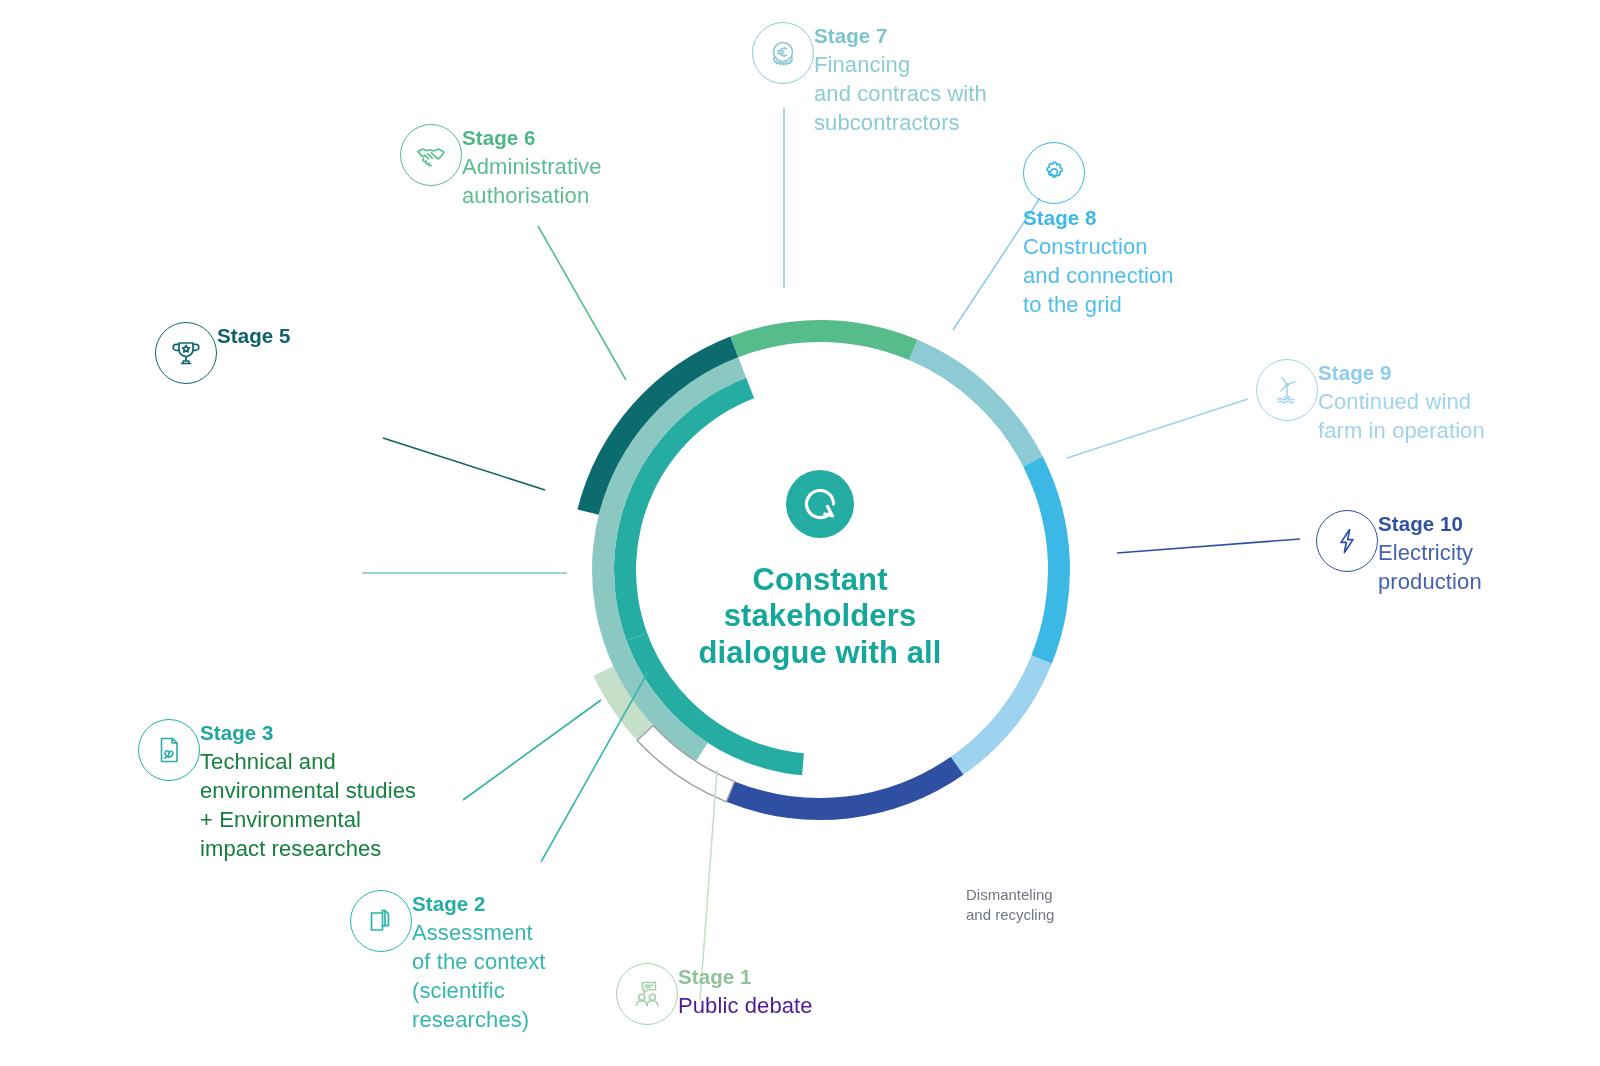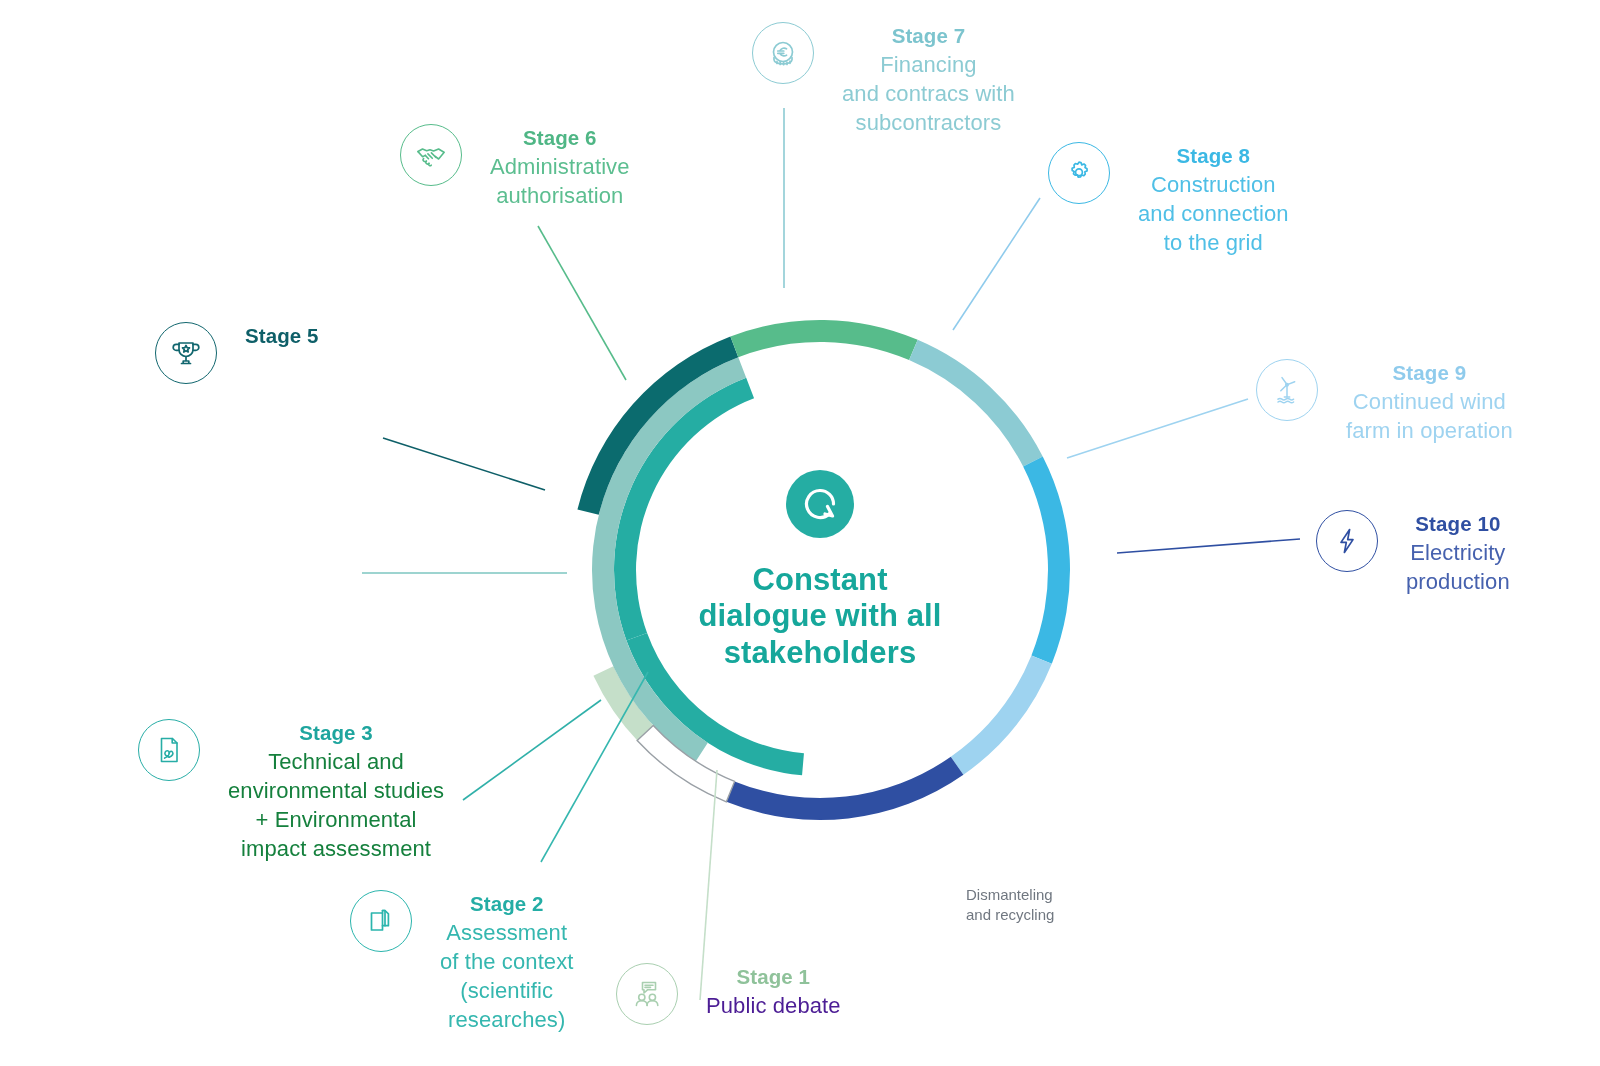--- a/index.html
+++ b/index.html
@@ -12,23 +12,22 @@
   }
   #stage{position:absolute;left:0;top:0;width:1600px;height:1066px;}
 
   .svg-layer{position:absolute;left:0;top:0;width:1600px;height:1066px;}
 
   
   .label{
     position:absolute;
     display:flex;
     align-items:flex-start;
-    gap:28px;
+    gap:0;
     line-height:1.32;
-    text-align:center;
   }
   .label .txt{white-space:nowrap;}
   .label .txt.wrap{white-space:normal;}
   .stage-title{
     font-weight:bold;
     font-size:20.5px;
     letter-spacing:.1px;
     margin-bottom:1px;
   }
   .stage-desc{
@@ -144,22 +143,22 @@
   <div class="center-block">
     <div class="center-badge" style="background: rgb(37, 173, 163);">
       <svg width="40" height="40" viewBox="0 0 40 40">
         <path d="M20 6.5a13.5 13.5 0 1 0 9.6 23" fill="none" stroke="#ffffff" stroke-width="3.2" stroke-linecap="round"></path>
         <path d="M33.5 20a13.5 13.5 0 0 0-13.5-13.5" fill="none" stroke="#ffffff" stroke-width="3.2" stroke-linecap="round"></path>
         <path d="M27.5 22.5 L32.5 32 L25 30" fill="none" stroke="#ffffff" stroke-width="3.2" stroke-linecap="round" stroke-linejoin="round"></path>
       </svg>
     </div>
     <div class="center-text" style="color: rgb(22, 167, 155);">
       <div>Constant</div>
+      <div>stakeholders</div>
       <div>dialogue with all</div>
-      <div>stakeholders</div>
     </div>
   </div>
 
   <div class="dismantle-cap" style="color: rgb(112, 119, 128);">
     <div>Dismanteling</div>
     <div>and recycling</div>
   </div>
 
   <div class="label" id="lab-7" style="left:752px;top:22px;">
     <div class="icon-wrap" style="color: rgb(140, 203, 211);">
@@ -225,21 +224,21 @@
         <path d="M17.2 24.2c-3.6-1-5-3.1-4-5.1 1-2 3.9-1.7 4 .5.1 2.3-1.4 4.2-4.6 5.5"></path>
         <path d="M17.2 24.2c3.4-1.3 4.4-3.6 3.3-5.1-1.1-1.5-3.3-.7-3.3 1.2"></path>
       </svg>
     </div>
     <div class="txt">
       <div class="stage-title" style="color: rgb(30, 165, 158);">Stage 3</div>
       <div class="stage-desc" style="color: #15803d;">
           <div>Technical and</div>
           <div>environmental studies</div>
           <div>+ Environmental</div>
-          <div>impact assessment</div>
+          <div>impact researches</div>
         </div>
     </div>
   </div>
 
   <div class="label" id="lab-2" style="left:350px;top:890px;">
     <div class="icon-wrap" style="color: rgb(43, 181, 173);">
       <svg width="34" height="34" viewBox="0 0 34 34" fill="none" stroke="currentColor" stroke-width="1.7" stroke-linecap="round" stroke-linejoin="round">
         <path d="M7.5 9h11v17h-11z"></path>
         <path d="M21 6.5h-2.5v2.5M21 6.5v15.2h-2.5"></path>
         <path d="M18.5 6.5h2.5l3.4 3.4v11.8H21"></path>
@@ -266,21 +265,21 @@
         <circle cx="22.4" cy="20.3" r="3.1"></circle>
         <path d="M17 28.5c0-3 2.4-4.8 5.4-4.8s5.4 1.8 5.4 4.8"></path>
       </svg>
     </div>
     <div class="txt">
       <div class="stage-title" style="color: rgb(143, 194, 154);">Stage 1</div>
       <div class="stage-desc" style="color: #4c1d95;">Public debate</div>
     </div>
   </div>
 
-  <div class="label" id="lab-8" style="left:1048px;top:142px;">
+  <div class="label" id="lab-8" style="left:1023px;top:142px;flex-direction:column;">
     <div class="icon-wrap" style="color: rgb(59, 184, 228);">
       <svg width="34" height="34" viewBox="0 0 34 34" fill="none" stroke="currentColor" stroke-width="1.7" stroke-linecap="round" stroke-linejoin="round">
         <path d="M17 6.2l2 .4.8 2.3 2.2-.9 1.6 1.3-.6 2.3 2 1.2.1 2.1-2.2.9.3 2.3-1.4 1.6-2.2-.7-1.2 2-2.1.1-.9-2.2-2.3.3-1.6-1.4.7-2.2-2-1.2-.1-2.1 2.2-.9-.3-2.3 1.4-1.6 2.2.7z"></path>
         <circle cx="17" cy="16.2" r="3.4"></circle>
       </svg>
     </div>
     <div class="txt">
       <div class="stage-title" style="color: rgb(59, 184, 228);">Stage 8</div>
       <div class="stage-desc" style="color: rgb(79, 191, 230);">
           <div>Construction</div>

